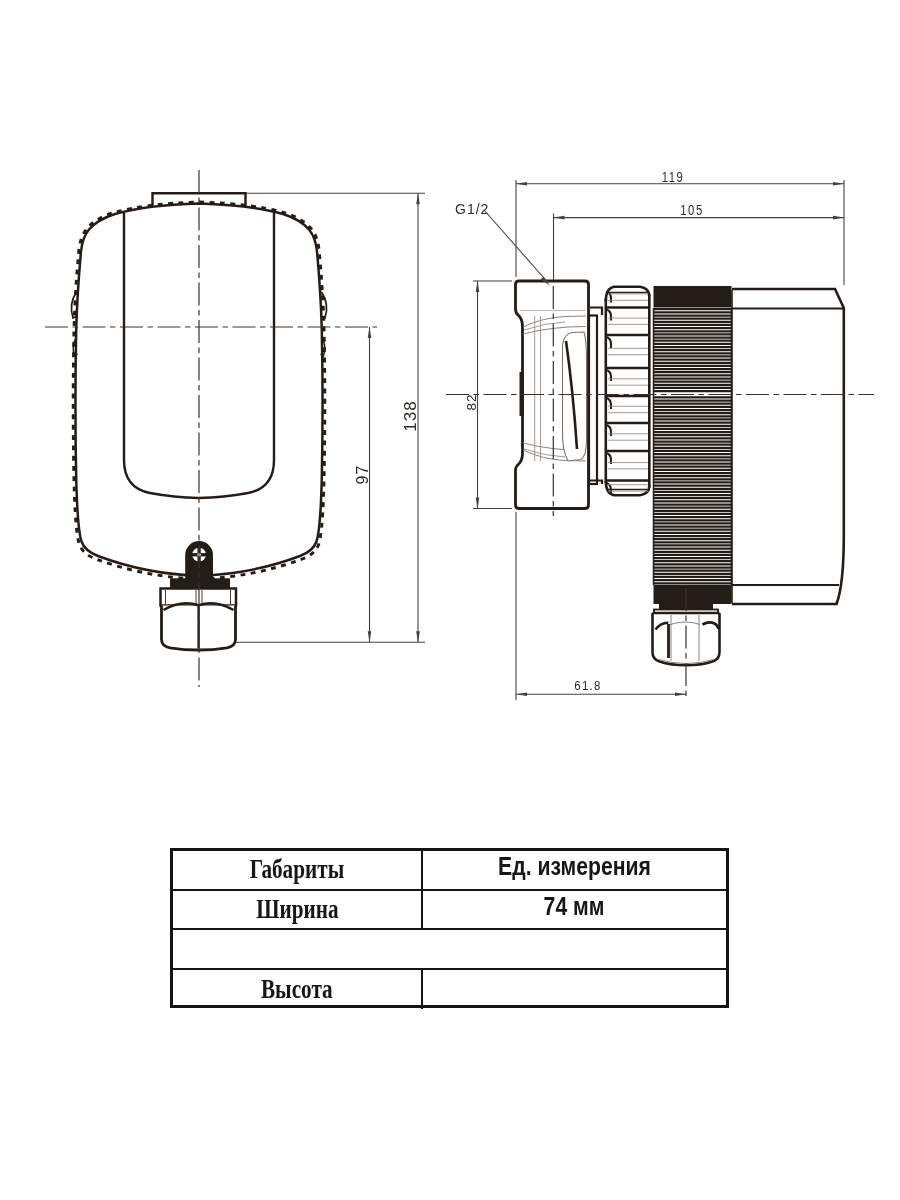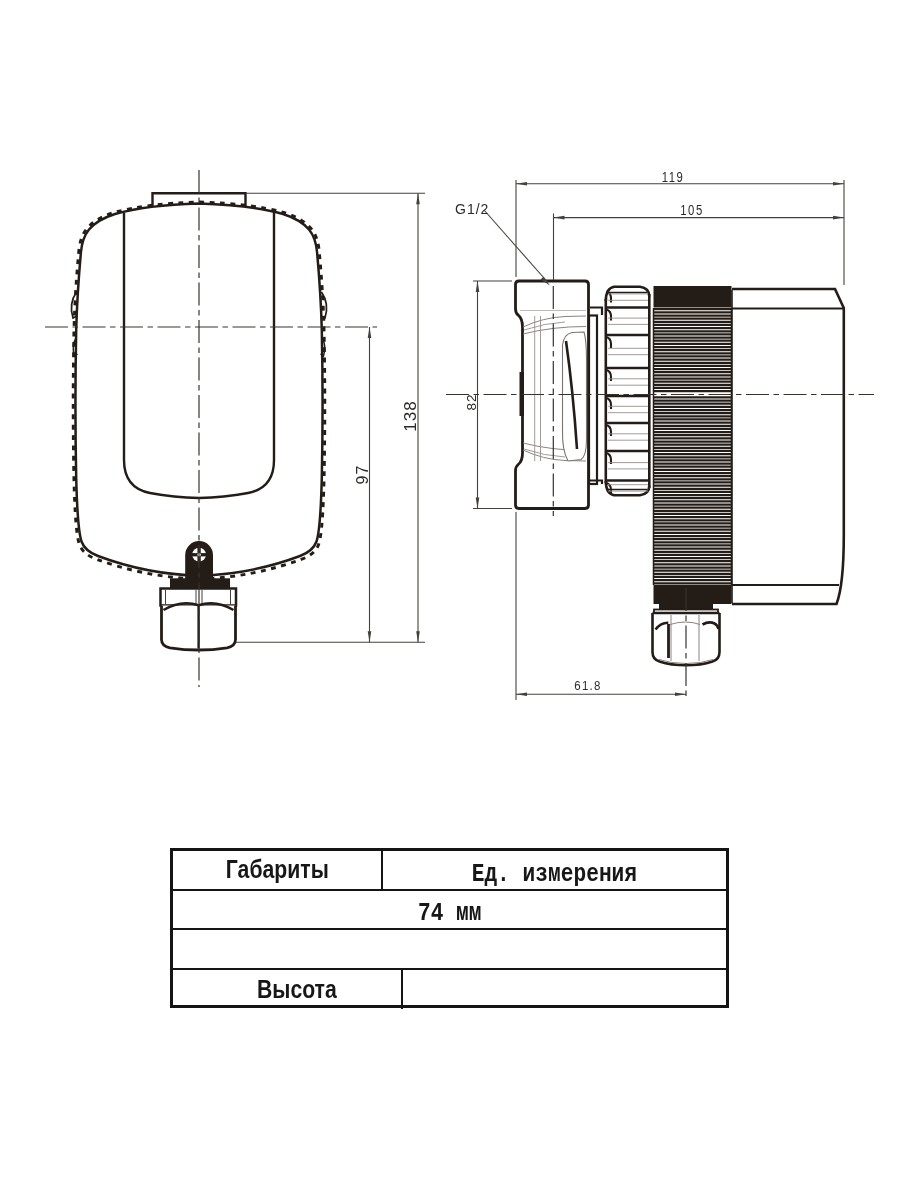--- a/index.html
+++ b/index.html
@@ -1,22 +1,22 @@
 <!DOCTYPE html>
 <html><head>
 <meta charset="utf-8">
 <style>
 html,body { margin:0; padding:0; background:#ffffff; width:900px; height:1200px; overflow:hidden; }
 * { box-sizing:border-box; }
 #page { position:relative; width:900px; height:1200px; background:#ffffff; font-family:"Liberation Sans", sans-serif; }
 #tbl { position:absolute; left:170px; top:848px; width:559px; height:160px; border:3px solid #141414; }
 #tbl .row { display:flex; height:39.5px; border-bottom:2.2px solid #141414; }
-#tbl .row:last-child { border-bottom:none;padding-left:20px; }
-#tbl .c1 { width:210px; border-right:2.4px solid #141414; display:flex; align-items:center; justify-content:center; }
-#tbl .c2 { flex:1; display:flex; align-items:flex-end; justify-content:center;font-family:Liberation Mono, monospace; }
+#tbl .row:last-child { border-bottom:none; }
+#tbl .c1 { width:250px; border-right:2.4px solid #141414; display:flex; align-items:center; justify-content:center;font-family:Liberation Serif, serif; }
+#tbl .c2 { flex:1; display:flex; align-items:flex-start; justify-content:center; }
 #tbl span { font-weight:bold; font-size:26.5px; color:#171717; transform:scaleX(0.8); white-space:nowrap; }
 </style>
 </head>
 <body>
 <div id="page">
 <svg width="900" height="1200" viewBox="0 0 900 1200" style="position:absolute;left:0;top:0">
 
 <g>
   <path d="M 152.5,206 L 152.5,193.3 L 245.5,193.3 L 245.5,206" fill="none" stroke="#241c17" stroke-width="2.4"></path>
 
@@ -285,20 +285,23 @@
 <div id="tbl">
   <div class="row">
         <div class="c1">
           <span>Габариты</span>
         </div>
         <div class="c2">
           <span>Ед. измерения</span>
         </div>
       </div>
   <div class="row">
+        <div class="c1">
+          <span>Ширина</span>
+        </div>
         <div class="c2">
           <span>74 мм</span>
         </div>
       </div>
   <div class="row">
       </div>
   <div class="row">
         <div class="c1">
           <span>Высота</span>
         </div>

